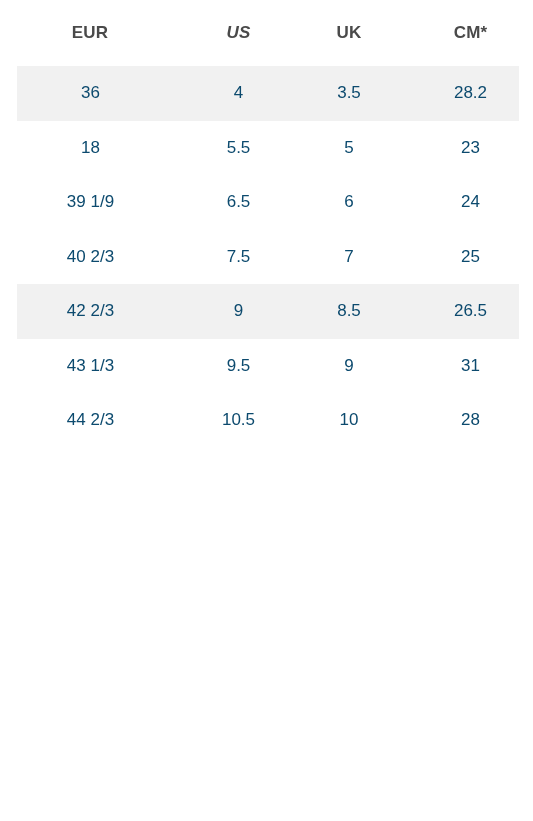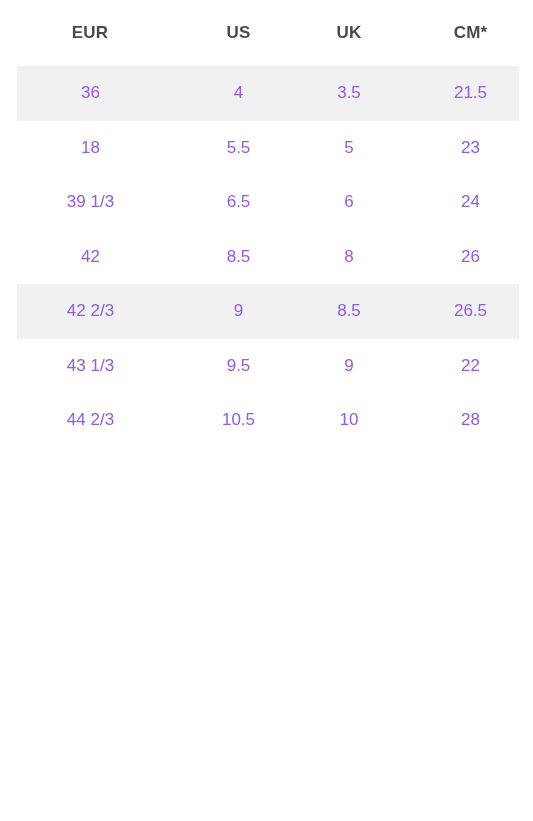--- a/index.html
+++ b/index.html
@@ -38,31 +38,31 @@
     font-weight: bold;
     color: #4a4a4a;
     text-align: center;
     vertical-align: middle;
     letter-spacing: 0.2px;
     background: #ffffff;
     border: 0;
   }
   
   .size-table thead th.h-eur { padding-right: 1px; }
-  .size-table thead th.h-us  { padding-left: 3px; }
+  .size-table thead th.h-us  { padding-left: 3px; font-style: italic; }
   .size-table thead th.h-uk  { padding-left: 0px; }
   .size-table thead th.h-cm  { padding-left: 3px; }
 
   .size-table tbody td {
     height: 54.5px;
     padding: 0;
     margin: 0;
     font-size: 17px;
     font-weight: normal;
-    color: #8b5cf6;
+    color: #0c4a6e;
     text-align: center;
     vertical-align: middle;
     border: 0;
     background: transparent;
     position: relative;
     z-index: 2;
   }
   .size-table tbody td.d-us  { padding-left: 3px; }
   .size-table tbody td.d-cm  { padding-left: 3px; }
 
@@ -98,51 +98,51 @@
         <th class="h-us">US</th>
         <th class="h-uk">UK</th>
         <th class="h-cm">CM*</th>
       </tr>
     </thead>
     <tbody id="table-body">
         <tr class="shaded">
           <td class="d-eur first-col">36</td>
           <td class="d-us">4</td>
           <td class="d-uk">3.5</td>
-          <td class="d-cm last-col">21.5</td>
+          <td class="d-cm last-col">28.2</td>
         </tr>
         <tr>
           <td class="d-eur first-col">18</td>
           <td class="d-us">5.5</td>
           <td class="d-uk">5</td>
           <td class="d-cm last-col">23</td>
         </tr>
         <tr>
-          <td class="d-eur first-col">39 1/3</td>
+          <td class="d-eur first-col">39 1/9</td>
           <td class="d-us">6.5</td>
           <td class="d-uk">6</td>
           <td class="d-cm last-col">24</td>
         </tr>
         <tr>
-          <td class="d-eur first-col">42</td>
-          <td class="d-us">8.5</td>
-          <td class="d-uk">8</td>
-          <td class="d-cm last-col">26</td>
+          <td class="d-eur first-col">40 2/3</td>
+          <td class="d-us">7.5</td>
+          <td class="d-uk">7</td>
+          <td class="d-cm last-col">25</td>
         </tr>
         <tr class="shaded">
           <td class="d-eur first-col">42 2/3</td>
           <td class="d-us">9</td>
           <td class="d-uk">8.5</td>
           <td class="d-cm last-col">26.5</td>
         </tr>
         <tr>
           <td class="d-eur first-col">43 1/3</td>
           <td class="d-us">9.5</td>
           <td class="d-uk">9</td>
-          <td class="d-cm last-col">22</td>
+          <td class="d-cm last-col">31</td>
         </tr>
         <tr>
           <td class="d-eur first-col">44 2/3</td>
           <td class="d-us">10.5</td>
           <td class="d-uk">10</td>
           <td class="d-cm last-col">28</td>
         </tr>
       </tbody>
   </table>
 </div>

